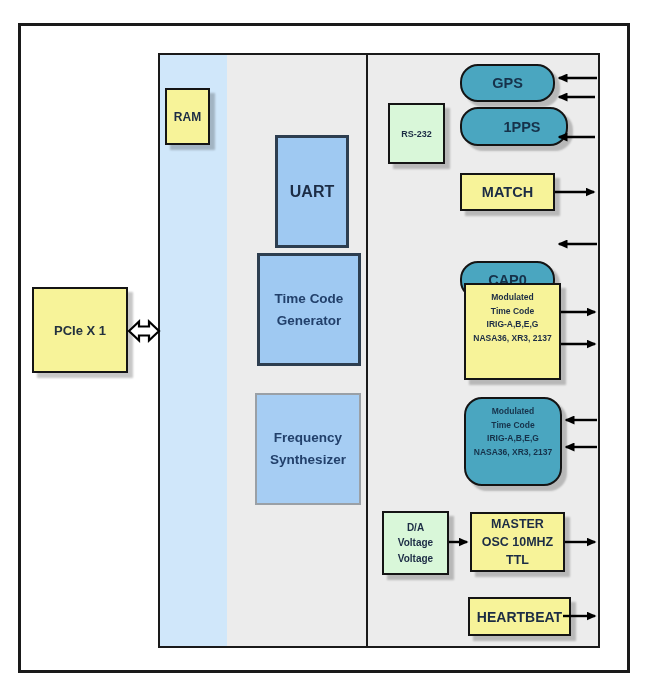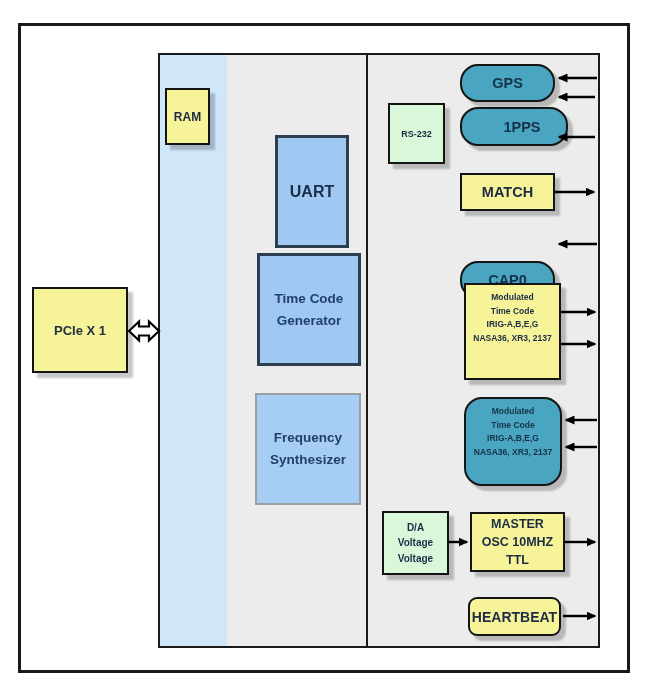--- a/index.html
+++ b/index.html
@@ -43,21 +43,21 @@
   .n-fs{left:255px;top:393px;width:106px;height:112px;font-size:13.5px;line-height:1.6;}
   .n-rs232{left:388px;top:103px;width:57px;height:61px;font-size:9px;}
   .n-gps{left:460px;top:64px;width:95px;height:38px;font-size:14.5px;}
   .n-pps{left:460px;top:107px;width:108px;height:39px;font-size:14.5px;padding-left:16px;}
   .n-match{left:460px;top:173px;width:95px;height:38px;font-size:14.5px;}
   .n-cap0{left:460px;top:225px;width:95px;height:38px;font-size:14.5px;margin-top:36px;}
   .n-modout{left:464px;top:283px;width:97px;height:97px;font-size:8.5px;line-height:1.6;justify-content:flex-start;padding-top:6px;}
   .n-modin{left:464px;top:397px;width:98px;height:89px;font-size:8.5px;line-height:1.6;justify-content:flex-start;padding-top:6px;}
   .n-da{left:382px;top:511px;width:67px;height:64px;font-size:10px;line-height:1.55;}
   .n-master{left:470px;top:512px;width:95px;height:60px;font-size:12.5px;line-height:1.45;}
-  .n-heartbeat{left:468px;top:597px;width:93px;height:39px;font-size:14px;border-radius:9px;}
+  .n-heartbeat{left:468px;top:597px;width:103px;height:39px;font-size:14px;}
 
   svg.arrows{position:absolute;left:0;top:0;width:654px;height:687px;pointer-events:none;}
 </style>
 </head>
 <body>
 
 <div class="canvas">
 
   <div class="outer-frame"></div>
 

